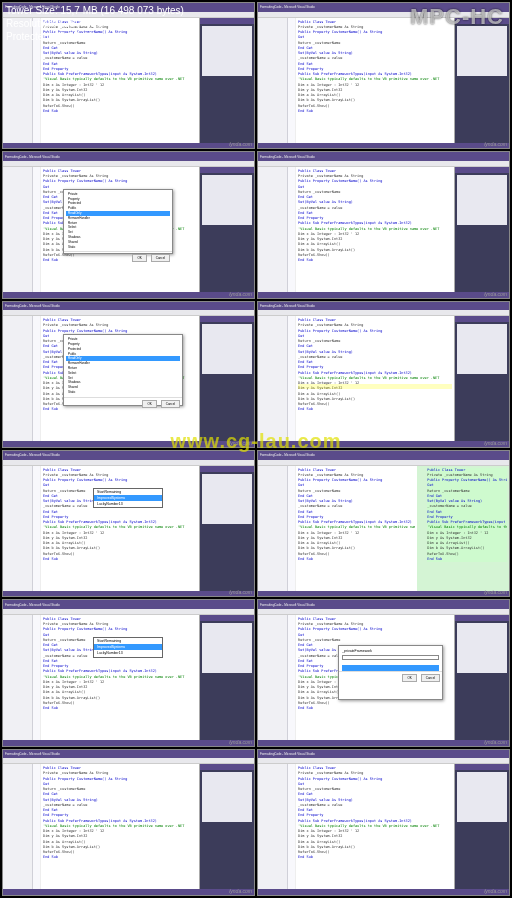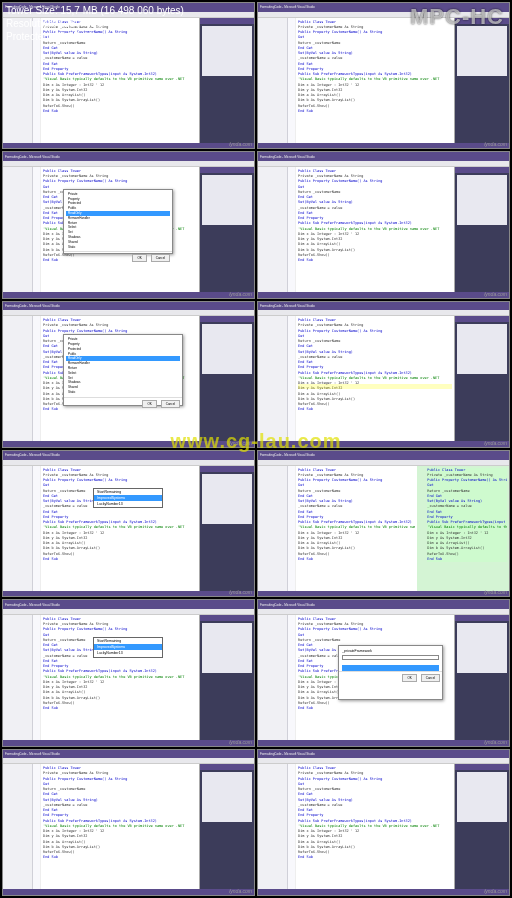--- a/index.html
+++ b/index.html
@@ -184,21 +184,21 @@
     background: #d4f4d4 !important;
   }
   .green-diff .code-lines div {
     background: rgba(200,255,200,0.5);
   }
 </style>
 </head>
 <body>
 
 <div class="header">
-  <div class="info-line"><span>Tower Size: </span><span>15,7 MB (16 498 060 bytes)</span></div>
+  <div class="info-line"><span>Tower Size: </span><span>15,7 MB (16 498 073 bytes)</span></div>
   <div class="info-line"><span>Resolution: </span><span>1280x720</span></div>
   <div class="info-line"><span>Protected: </span><span>00:05:41</span></div>
 </div>
 
 <div class="player-logo">MPC-HC</div>
 
 <div class="center-watermark">www.cg-lau.com</div>
 
 <div class="grid">
 

